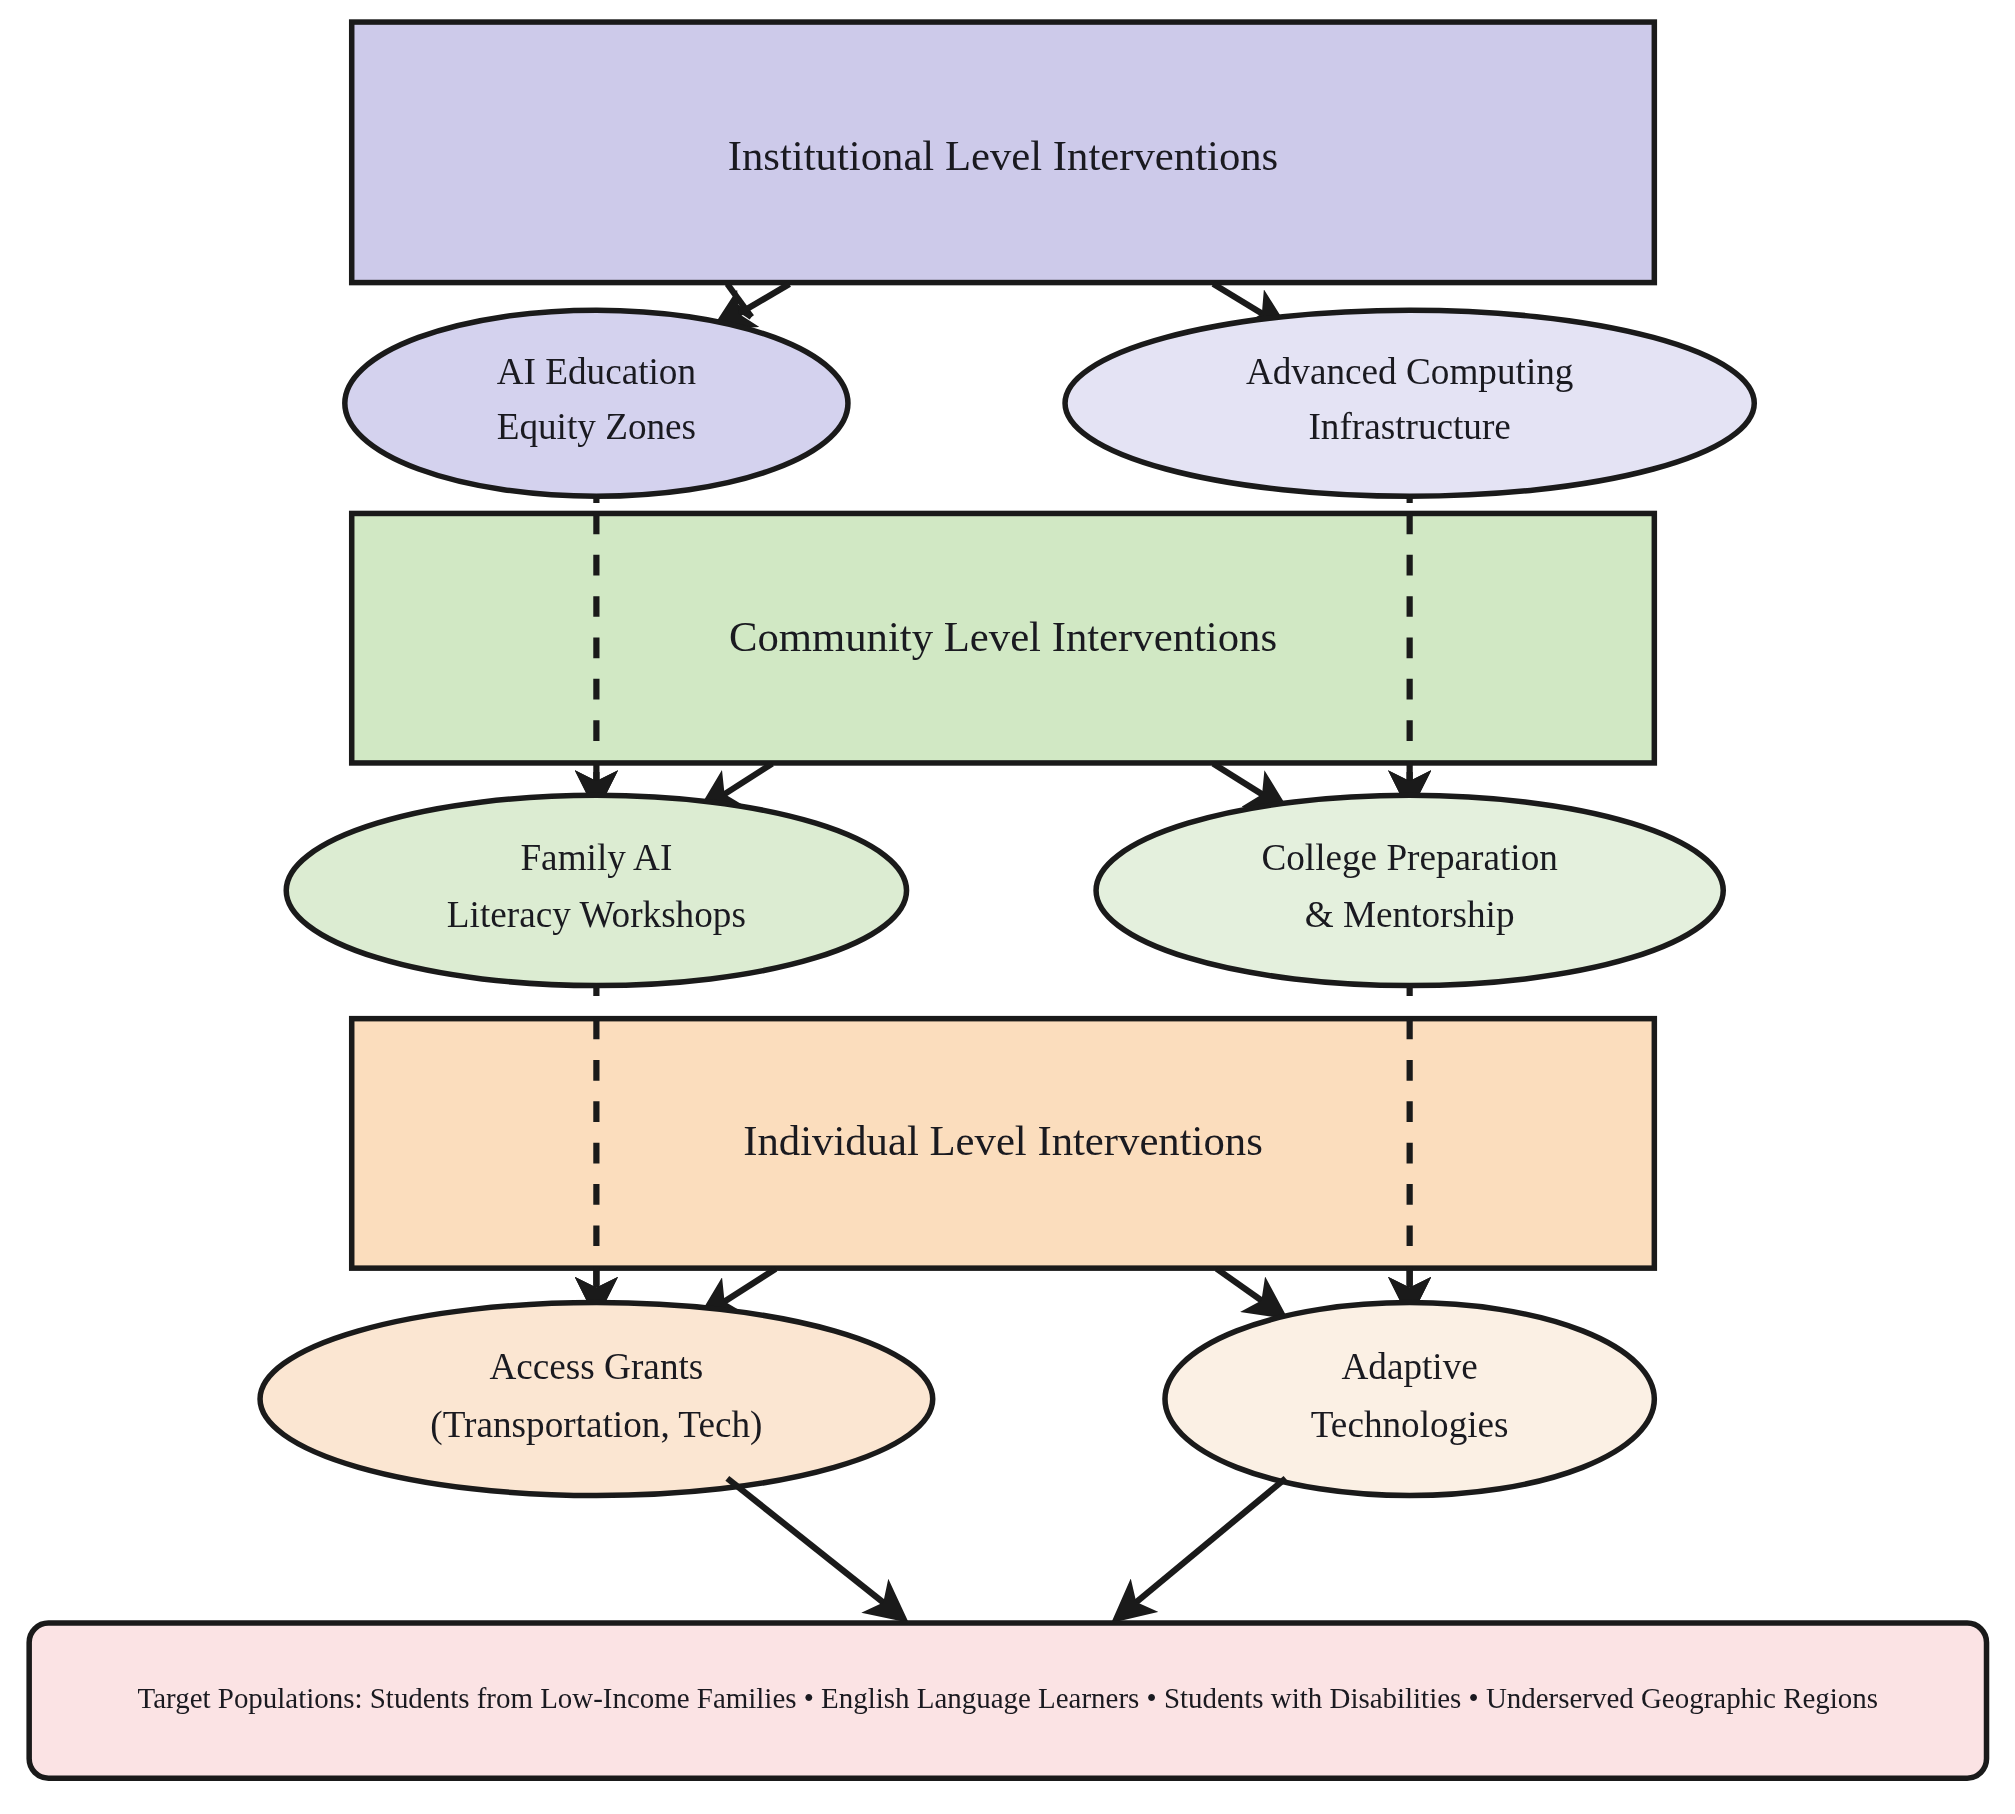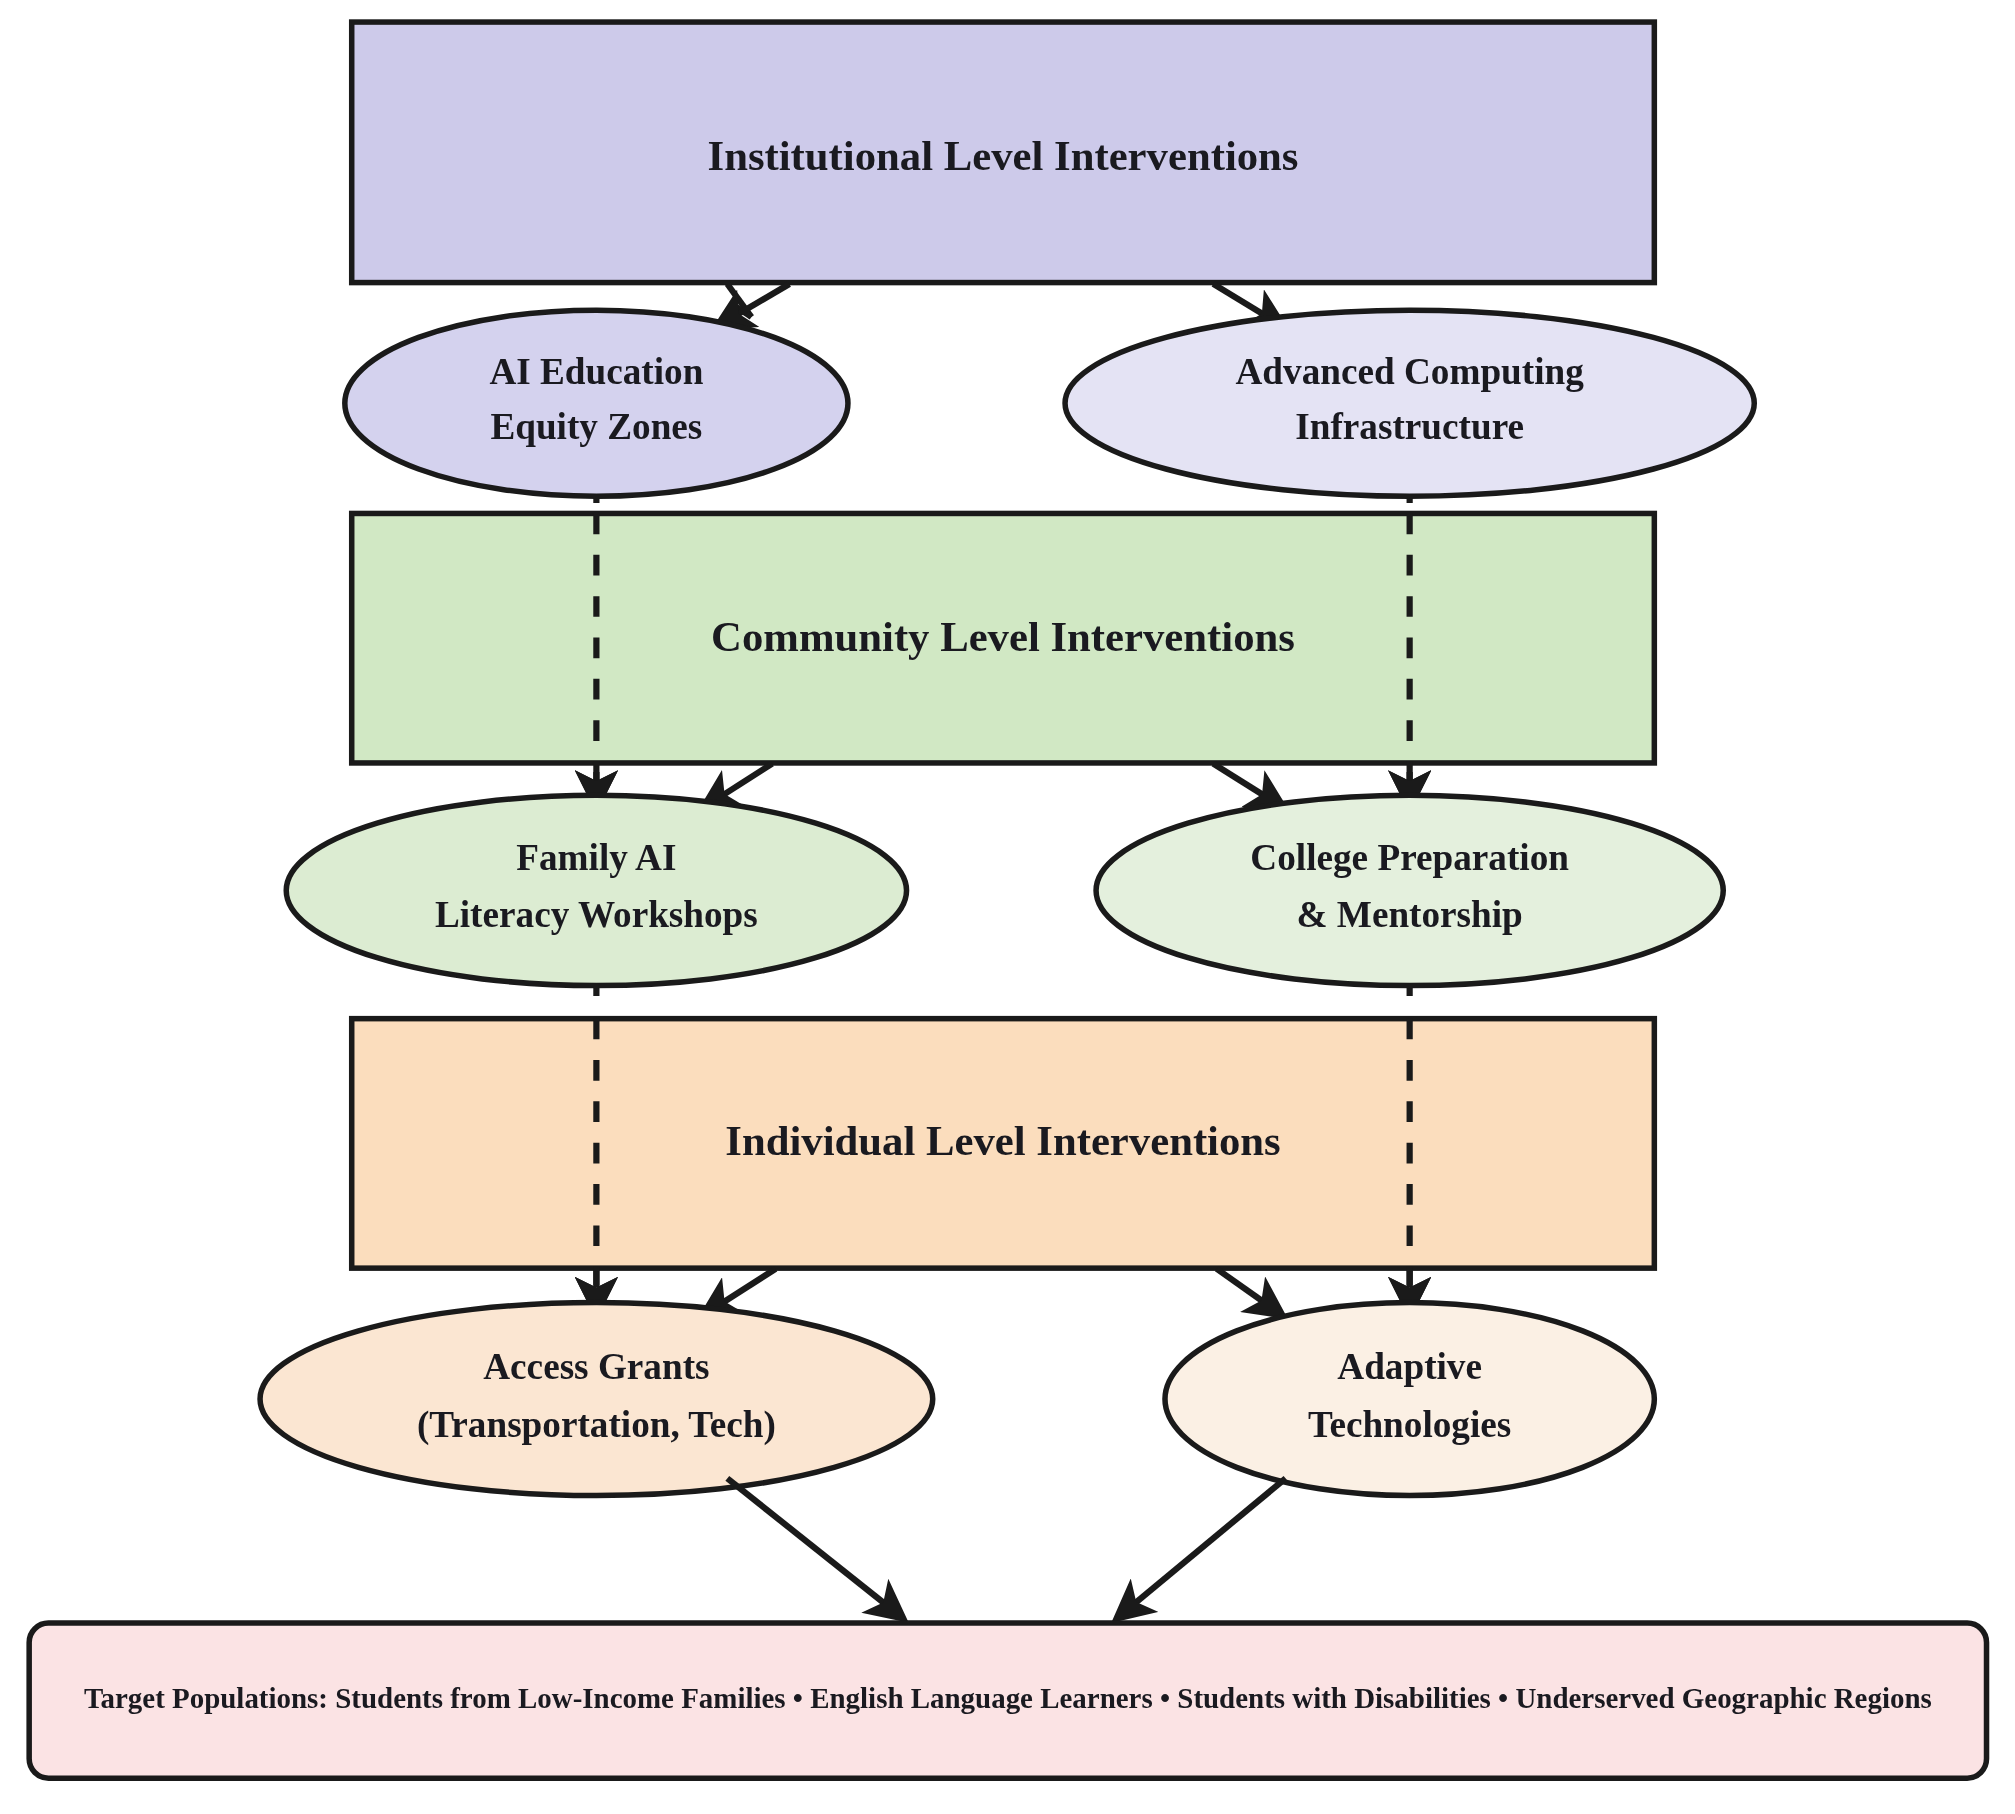--- a/index.html
+++ b/index.html
@@ -10,21 +10,20 @@
   body {
     width: 2015px;
     height: 1814px;
     overflow: hidden;
     font-family: "Liberation Serif", "DejaVu Serif", serif;
   }
   #canvas {
     position: relative;
     width: 2015px;
     height: 1364px;
-    font-weight: bold;
   }
   svg#diagram {
     position: absolute;
     top: 0;
     left: 0;
     width: 2015px;
     height: 1814px;
   }
   .node-text {
     font-family: "Liberation Serif", "DejaVu Serif", serif;

